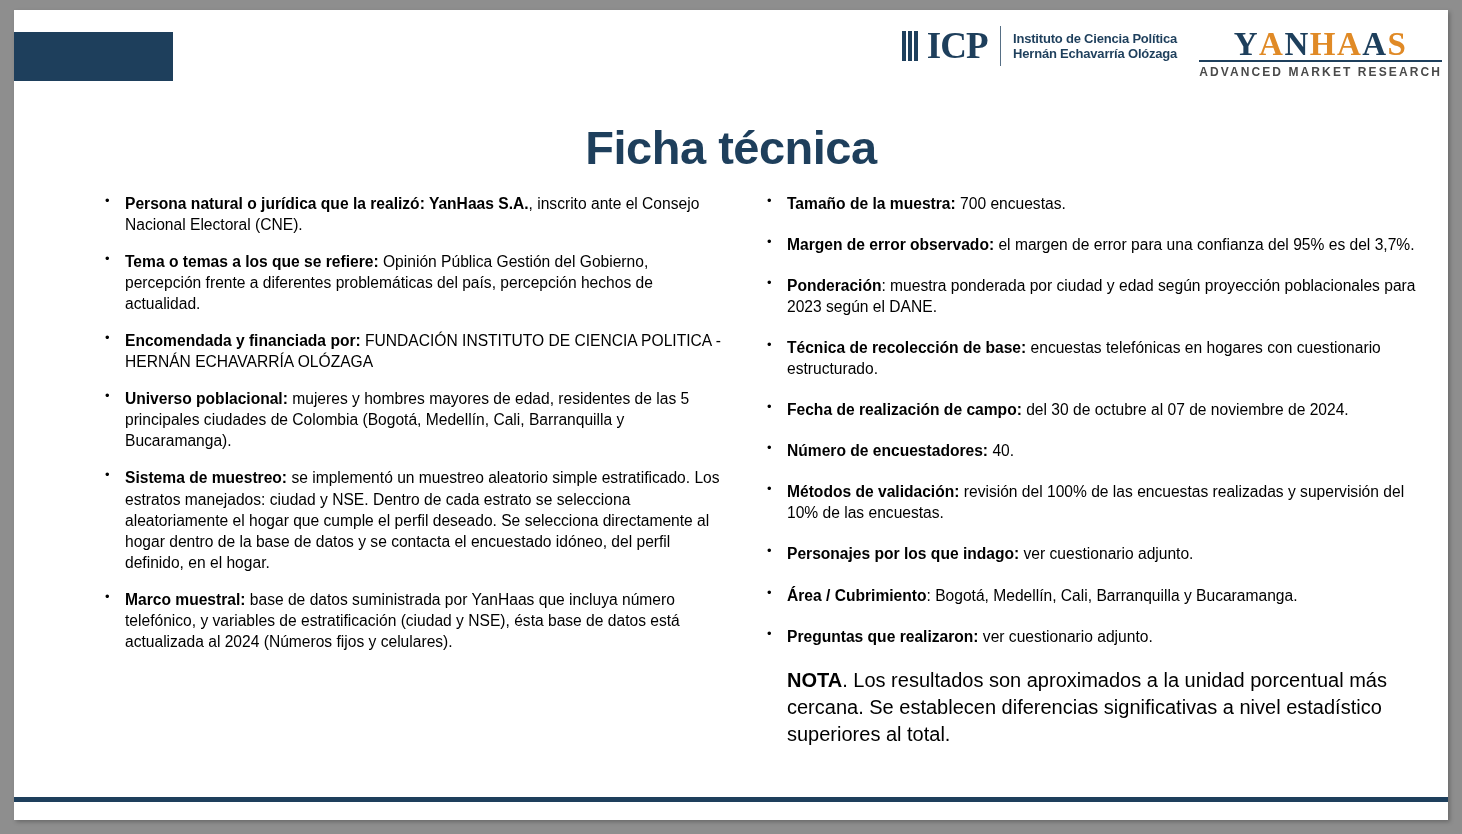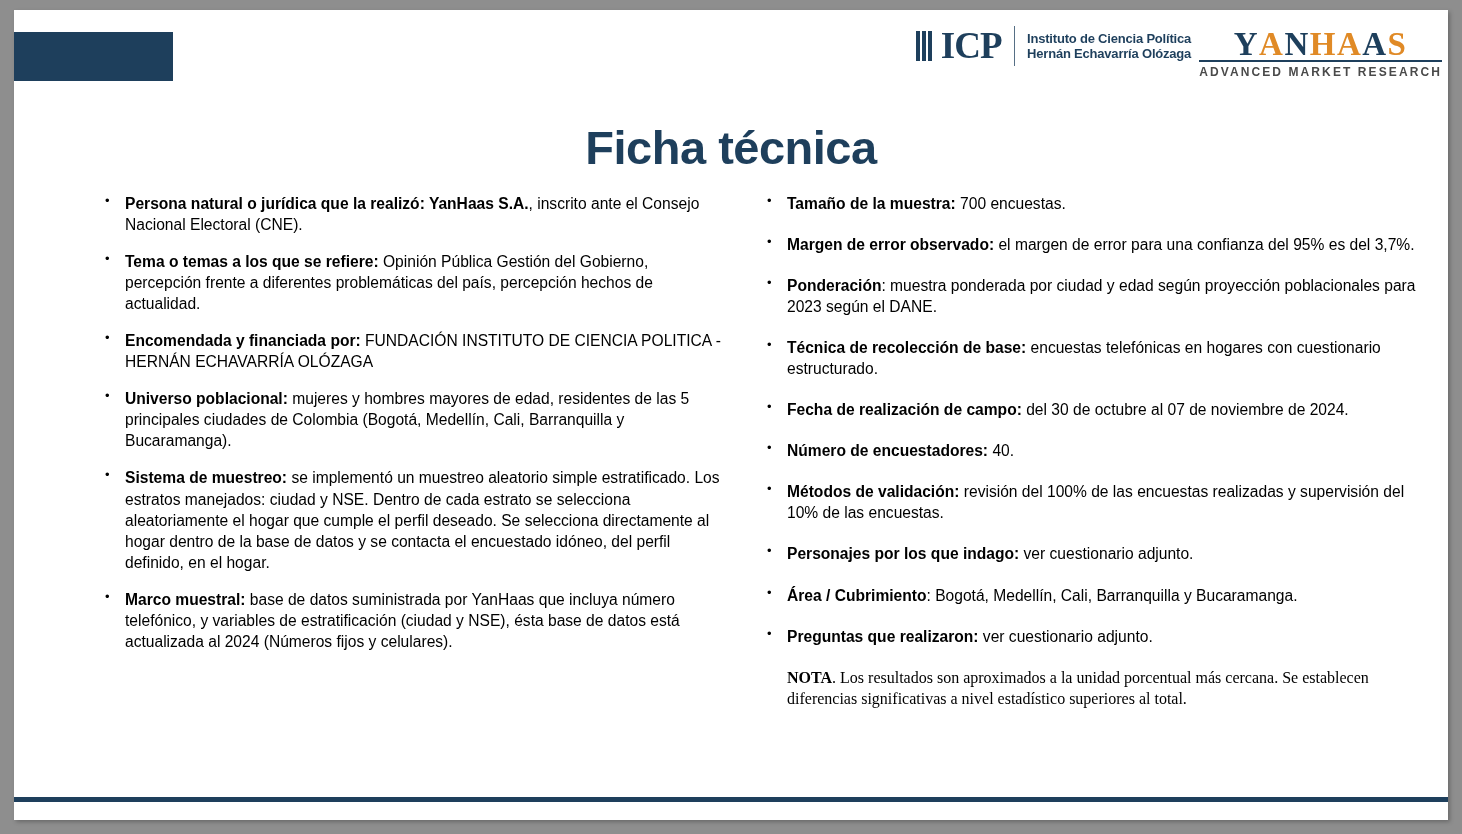--- a/index.html
+++ b/index.html
@@ -25,21 +25,21 @@
     background:#1e3f5c;
   }
   .bottom-rule{
     position:absolute;left:0px;top:787px;
     width:1434px;height:5px;
     background:#1e3f5c;
   }
   
   .logos{
     position:absolute;right:6px;top:16px;
-    display:flex;align-items:flex-start;gap:8px;
+    display:flex;align-items:flex-start;gap:22px;
   }
   .icp-logo{display:flex;align-items:center;gap:9px;color:#1e3f5c;}
   .icp-bars{display:flex;align-items:flex-end;gap:2.5px;height:30px;}
   .icp-bars i{display:block;width:3.5px;height:30px;background:#1e3f5c;}
   .icp-mark{
     font-family:"Liberation Serif", serif;
     font-size:37px;font-weight:700;letter-spacing:-1px;
     line-height:30px;color:#1e3f5c;
   }
   .icp-div{width:1.5px;height:40px;background:#1e3f5c;opacity:.75;margin:0 3px;}
@@ -81,21 +81,21 @@
   }
   ul.bullets>li:before{
     content:"\2022";
     position:absolute;left:2px;top:-1px;
     font-size:13px;color:#000;
   }
   ul.bullets>li b{font-weight:700;}
   .col-right ul.bullets>li{margin-bottom:20px;font-size:15.6px;}
   .note{
     margin-top:14px;margin-left:22px;
-    font-size:16px;line-height:1.35;color:#000;font-family:Liberation Serif, serif;
+    font-size:20px;line-height:1.35;color:#000;
   }
   .note b{font-weight:700;}
 </style>
 </head>
 <body>
 
 <div class="slide">
 
   <div class="corner-block"></div>
 

